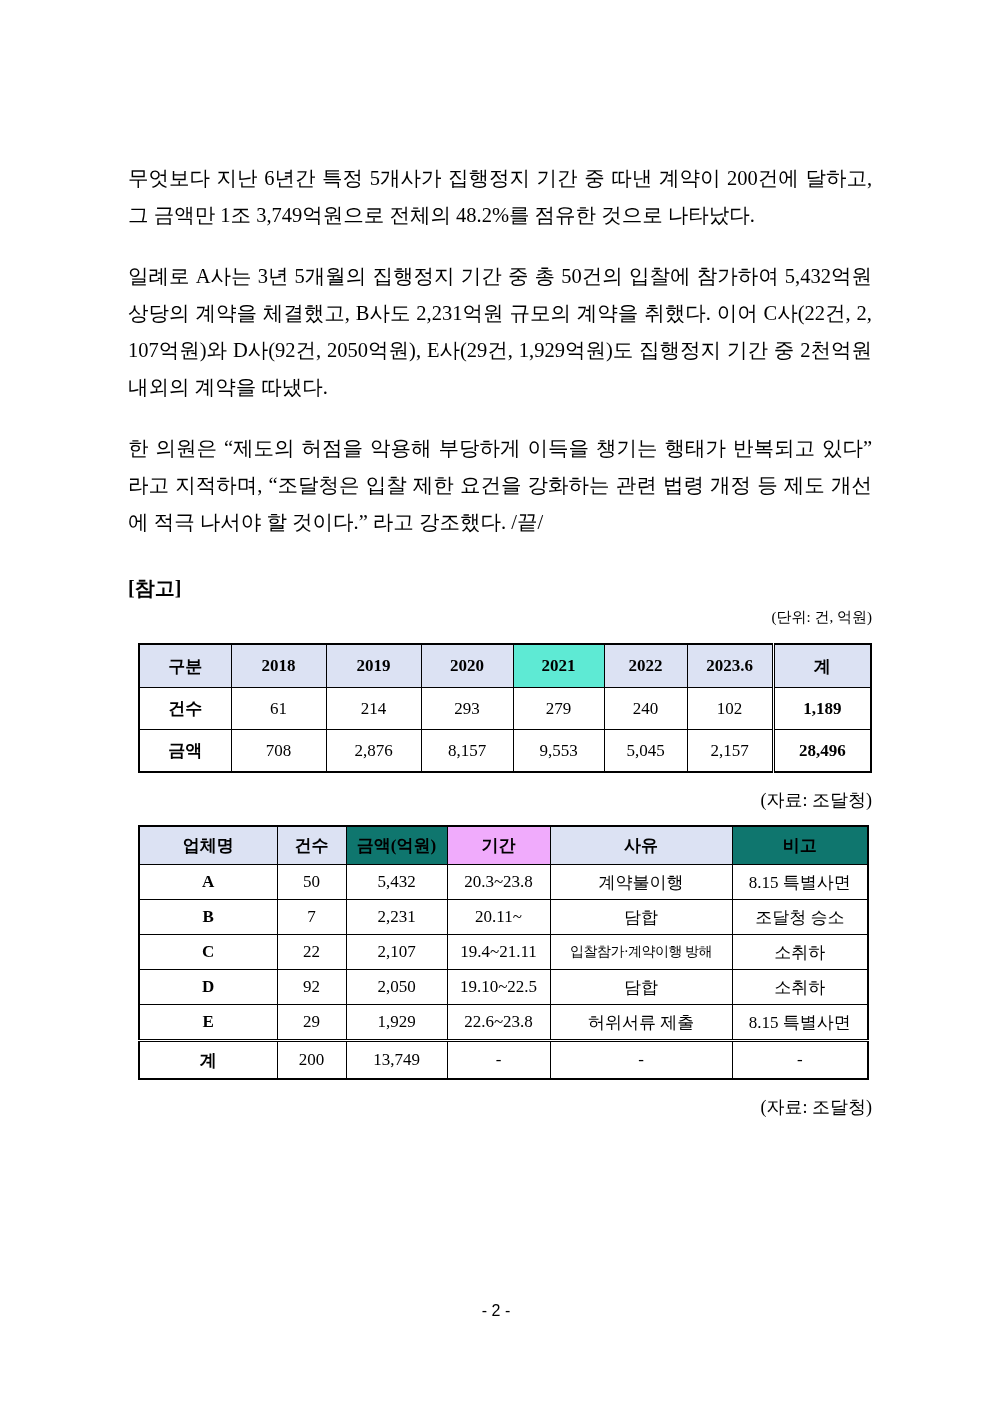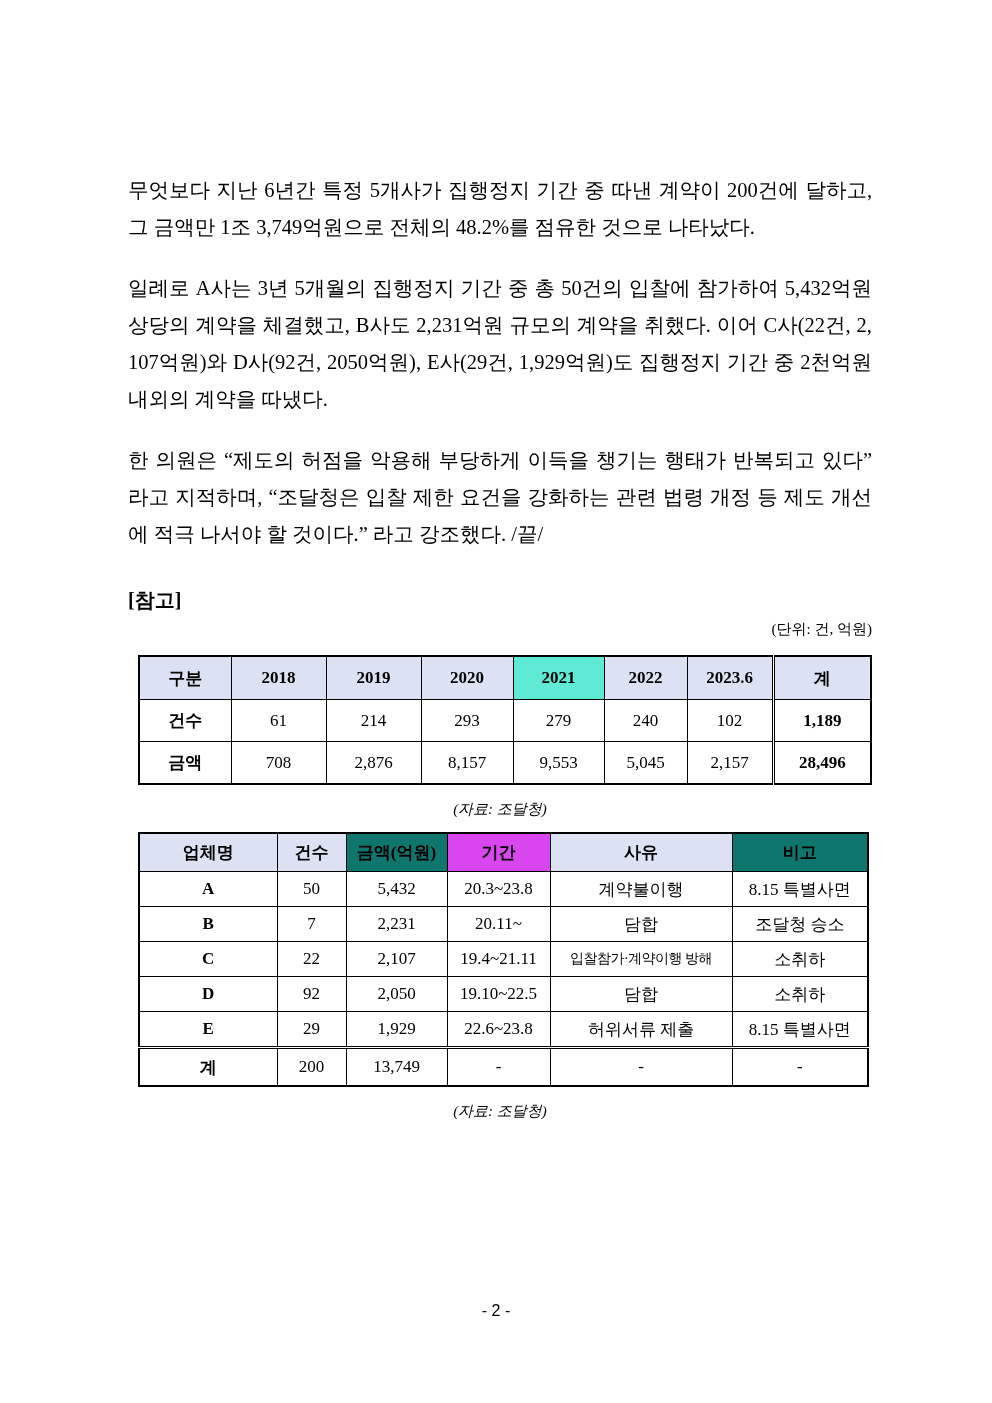--- a/index.html
+++ b/index.html
@@ -11,21 +11,20 @@
     background: #ffffff;
     font-family: "Liberation Serif", "DejaVu Serif", serif;
     color: #000;
     overflow: hidden;
   }
   .content {
     position: absolute;
     top: 160px;
     left: 128px;
     width: 744px;
-    margin-top: 12px;
   }
   .para {
     font-size: 20.5px;
     line-height: 37px;
     text-align: justify;
     word-break: break-all;
     margin: 0 0 24px 0;
   }
   .ref-label {
     font-size: 20px;
@@ -38,24 +37,23 @@
     text-align: center;
     letter-spacing: 1px;
     margin-top: 30px;
   }
   .note {
     font-size: 15px;
     text-align: right;
     margin-top: 6px;
   }
   .src-note {
-    font-size: 15px;
-    text-align: center;
+    font-size: 18px;
+    text-align: right;
     margin-top: 15px;
-    font-style: italic;
   }
   table {
     border-collapse: collapse;
     table-layout: fixed;
     margin: 16px 0 0 10px;
     border: 2px solid #000;
   }
   th, td {
     border: 1px solid #000;
     text-align: center;
@@ -163,21 +161,21 @@
           <col style="width:101px">
         <col style="width:103px">
           <col style="width:182px">
           <col style="width:136px">
       </colgroup>
       <tbody>
           <tr class="hdr">
         <th style="background:#dce2f3">업체명</th>
         <th style="background:#dce2f3">건수</th>
         <th style="background:#0f766e">금액(억원)</th>
-        <th style="background:#d946ef">기간</th>
+        <th style="background:#f0abfc">기간</th>
         <th style="background:#dce2f3">사유</th>
         <th style="background:#0f766e">비고</th>
       </tr>
       <tr class="body-row">
         <th>A</th>
         <td>50</td>
         <td>5,432</td>
         <td>20.3~23.8</td>
         <td>계약불이행</td>
         <td>8.15 특별사면</td>

